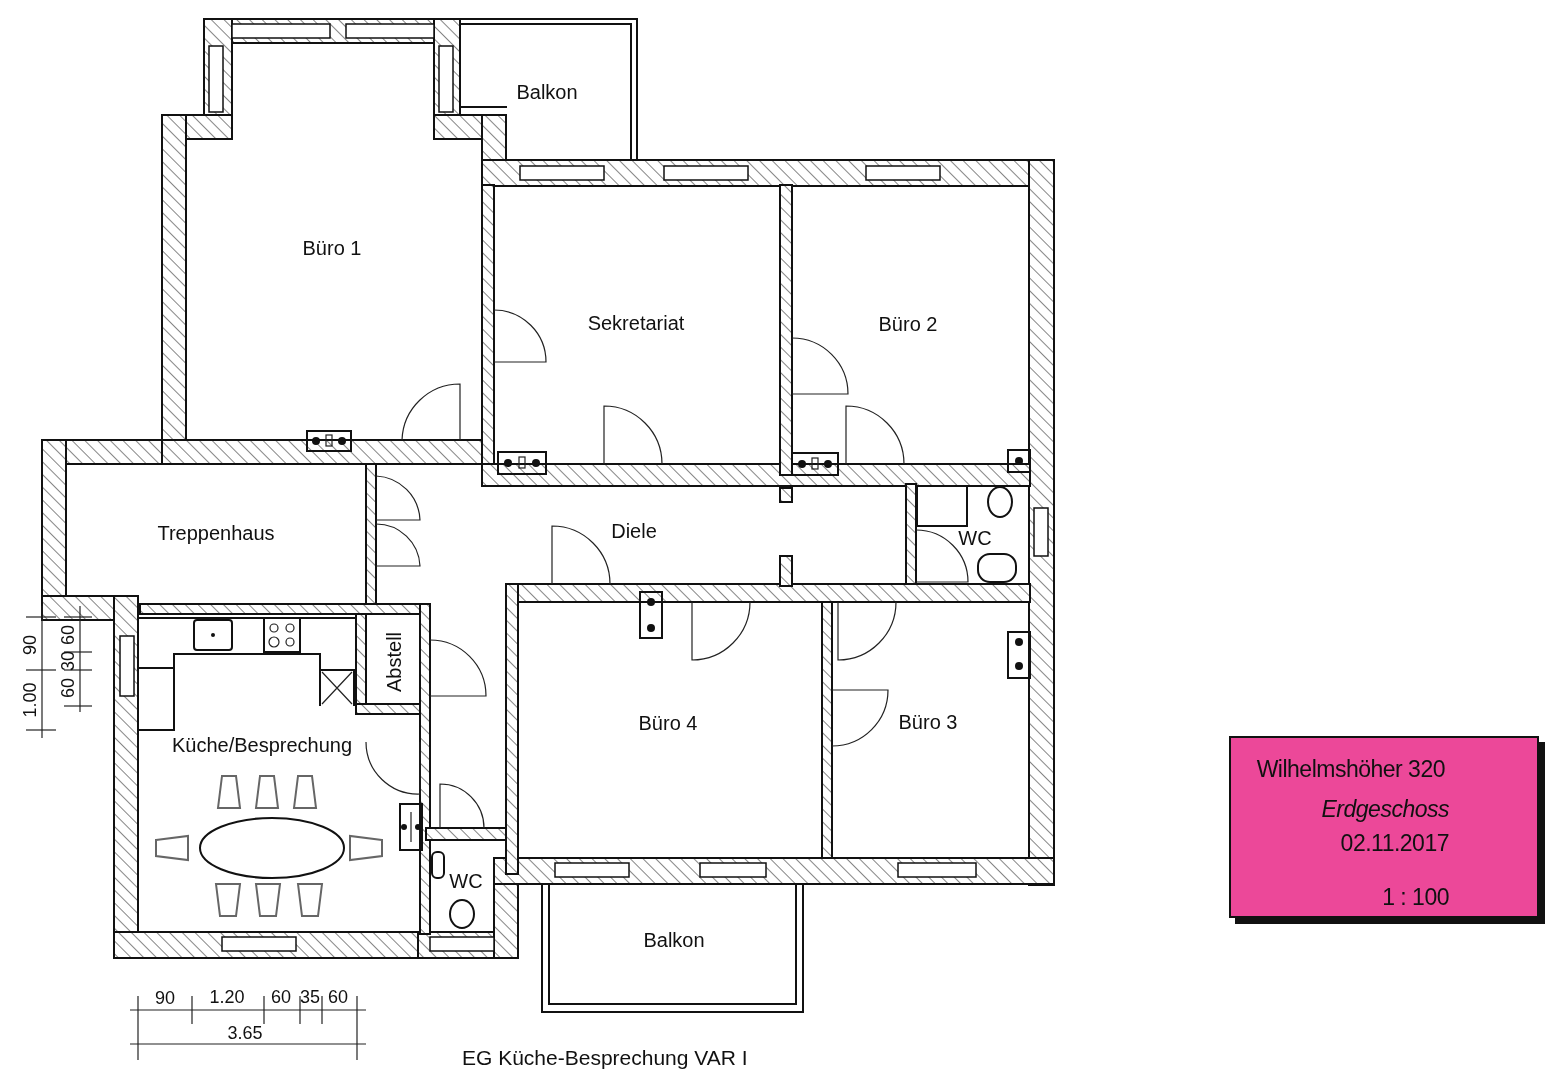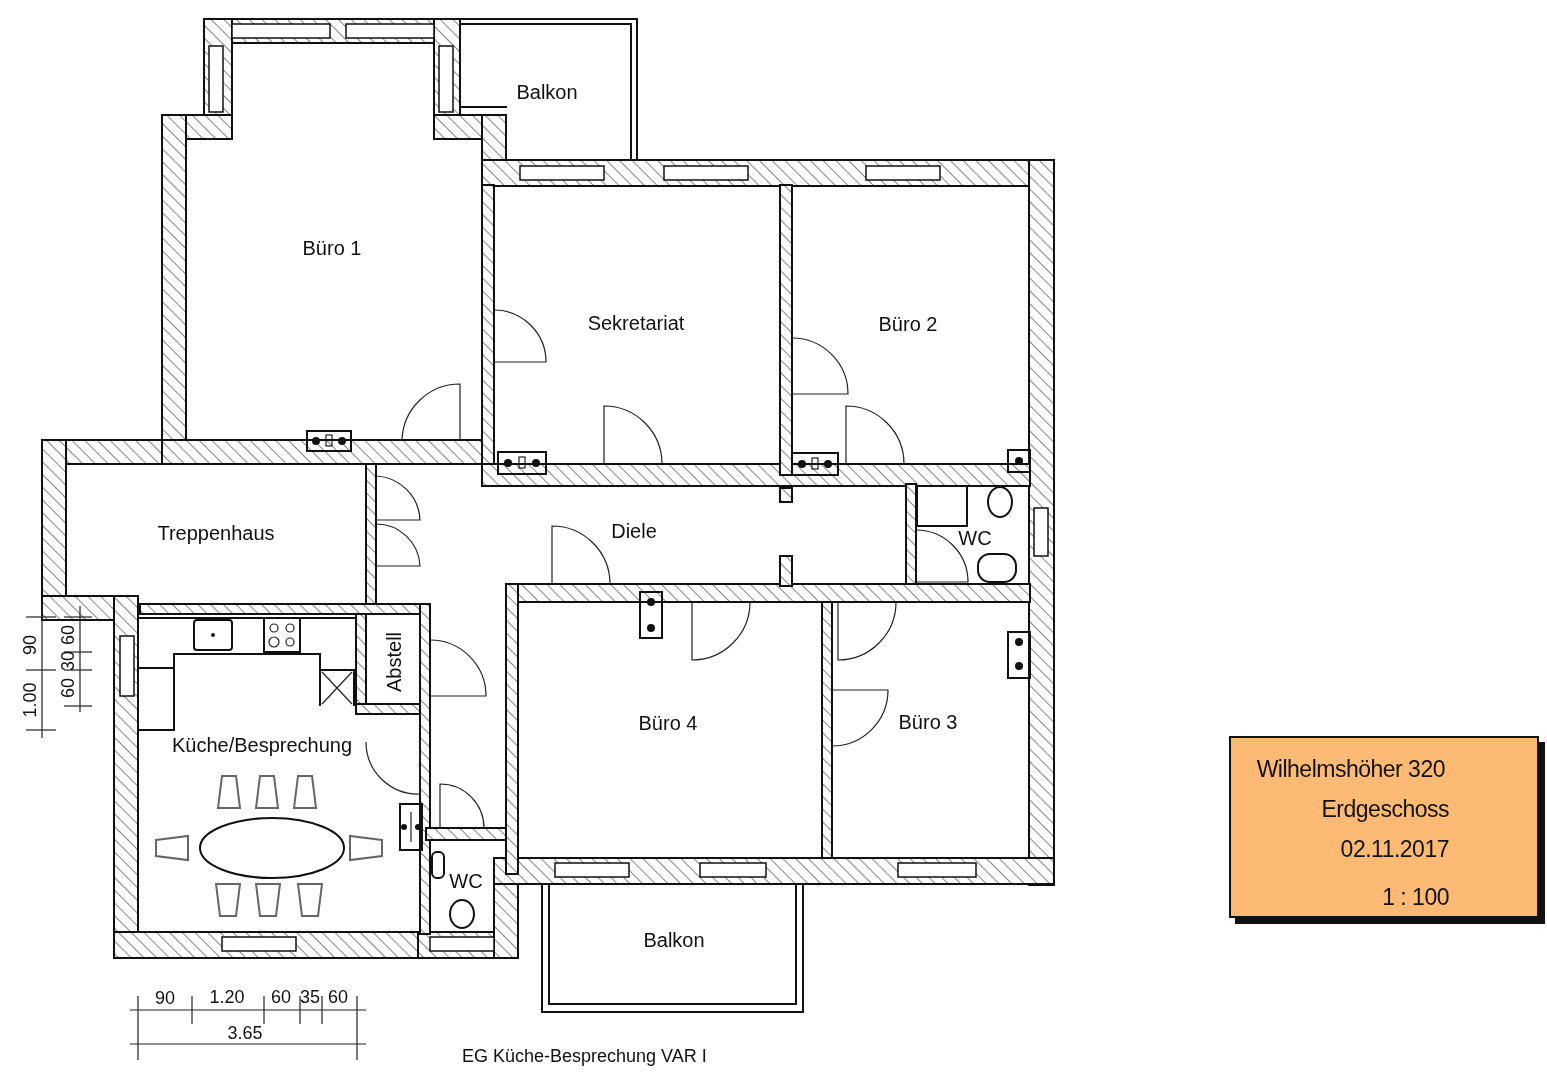--- a/index.html
+++ b/index.html
@@ -5,23 +5,23 @@
   html,body{margin:0;padding:0;background:#fff;}
   body{width:1547px;height:1080px;overflow:hidden;position:relative;font-family:"Liberation Sans",sans-serif;color:#111;}
   #plan{position:absolute;left:0;top:0;width:1547px;height:1080px;}
   .wall{fill:url(#hatch);stroke:#111;stroke-width:2;}
   .line{fill:none;stroke:#111;stroke-width:2;}
   .thin{fill:none;stroke:#222;stroke-width:1.2;}
   .win{fill:#fff;stroke:#111;stroke-width:1.5;}
   .room-label{font-family:"Liberation Sans",sans-serif;font-size:20px;fill:#111;}
   .dim{font-family:"Liberation Sans",sans-serif;font-size:18px;fill:#111;}
   .chair{fill:none;stroke:#666;stroke-width:2;}
-  #title-block{position:absolute;left:1229px;top:736px;width:306px;height:178px;border:2px solid #111;background:#fdba74;box-shadow:6px 6px 0 #111;}
+  #title-block{position:absolute;left:1229px;top:736px;width:306px;height:178px;border:2px solid #111;background:#ec4899;box-shadow:6px 6px 0 #111;}
   #title-block .tb-line{position:absolute;right:88px;font-size:23px;letter-spacing:-0.5px;}
-  #caption{position:absolute;left:462px;top:1046px;font-size:18px;}
+  #caption{position:absolute;left:462px;top:1046px;font-size:21px;}
 </style>
 </head>
 <body>
 
 <svg id="plan" viewBox="0 0 1547 1080" xmlns="http://www.w3.org/2000/svg">
   <defs>
     <pattern id="hatch" patternUnits="userSpaceOnUse" width="9" height="9" patternTransform="rotate(-45)">
       <rect width="9" height="9" fill="#fff"></rect>
       <line x1="0" y1="0" x2="0" y2="9" stroke="#444" stroke-width="1.3"></line>
     </pattern>
@@ -233,18 +233,18 @@
     <text class="dim" transform="translate(36 645) rotate(-90)" text-anchor="middle">90</text>
     <text class="dim" transform="translate(36 700) rotate(-90)" text-anchor="middle">1.00</text>
     <text class="dim" transform="translate(74 635) rotate(-90)" text-anchor="middle">60</text>
     <text class="dim" transform="translate(74 661) rotate(-90)" text-anchor="middle">30</text>
     <text class="dim" transform="translate(74 688) rotate(-90)" text-anchor="middle">60</text>
   </g>
 </svg>
 
 <div id="title-block">
   <div class="tb-line" style="top:18px;right:92px;">Wilhelmshöher 320</div>
-  <div class="tb-line" style="top:58px;">Erdgeschoss</div>
-  <div class="tb-line" style="top:98px;">02.11.2017</div>
+  <div class="tb-line" style="top:58px;font-style:italic;">Erdgeschoss</div>
+  <div class="tb-line" style="top:92px;">02.11.2017</div>
   <div class="tb-line" style="top:146px;">1 : 100</div>
 </div>
 
 <div id="caption">EG Küche-Besprechung VAR I</div>
 
 </body></html>

